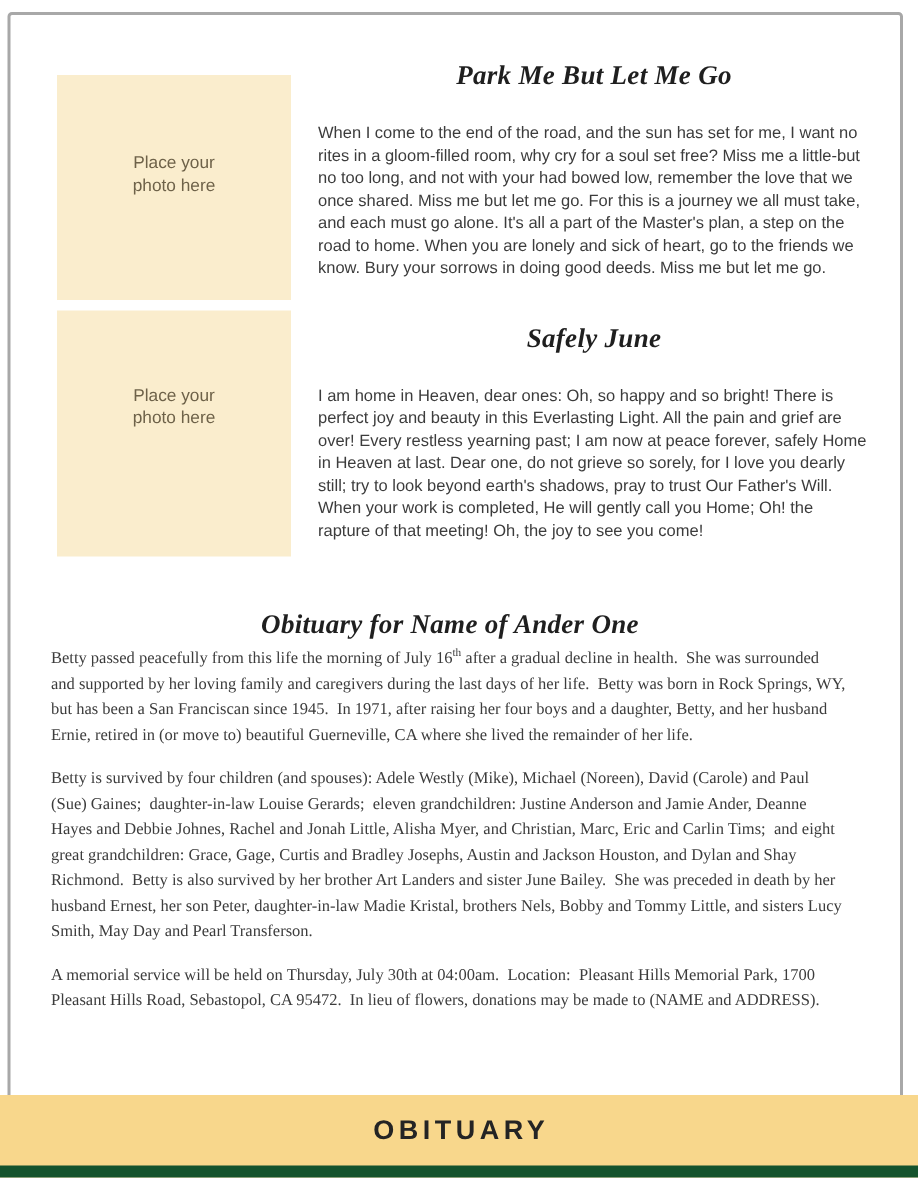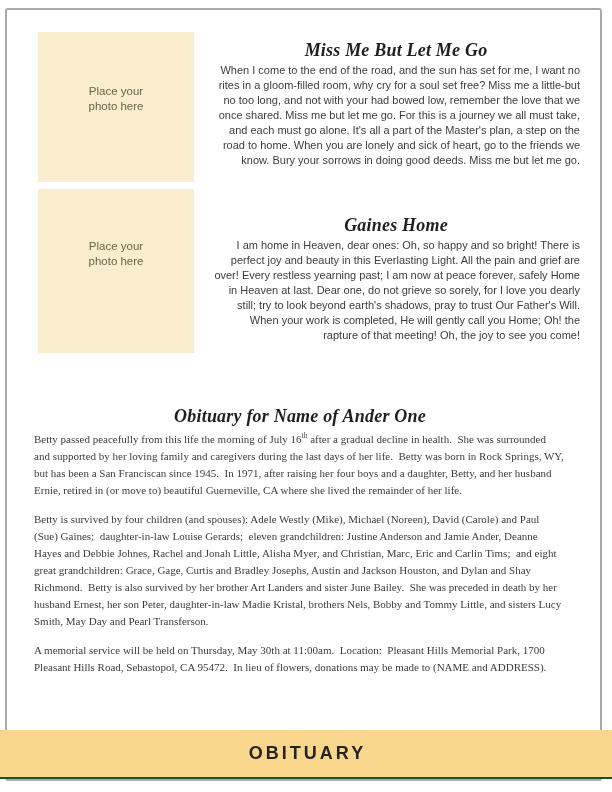--- a/index.html
+++ b/index.html
@@ -8,86 +8,86 @@
     font-family:"Liberation Sans", sans-serif; overflow:hidden;
   }
   .page-border {
     position:absolute; left:5px; top:8px; width:593px; height:769px;
     border:2px solid #a8a8a8; border-radius:3px;
   }
   .photo-box {
     position:absolute; left:38px; width:156px; background:#faedcd;
     display:flex; align-items:center; justify-content:center;
     box-sizing:border-box; text-align:center;
-    color:#6e6249; font-size:11.5px; line-height:15px; white-space:pre-line;
+    color:#6e6249; font-size:11.5px; line-height:15px; white-space:pre-line;margin-top:18px;
   }
   #photo-box-1 { top:32px;  height:150px; padding-bottom:16px; }
   #photo-box-2 { top:189px; height:164px; padding-bottom:34px; }
   .poem { position:absolute; left:212px; width:368px; }
   #poem-1 { top:40px; }
   #poem-2 { top:215px; }
   .serif-title {
     margin:0; text-align:center; font-family:"Liberation Serif", serif;
     font-style:italic; font-weight:bold; font-size:18px; color:#1f1f1f;
     letter-spacing:0.2px;
   }
   .poem p {
-    margin:2px 0 0; font-size:11px; line-height:15px; color:#3c3c3c;text-align:right;
+    margin:21px 0 0; font-size:11px; line-height:15px; color:#3c3c3c;
   }
   #obit-title {
     position:absolute; left:34px; top:406px; width:532px;
   }
   #obit-body {
     position:absolute; left:34px; top:431px; width:530px;
     font-size:11px; line-height:17px; color:#3c3c3c;font-family:Liberation Serif, serif;
   }
   #obit-body p { margin:0 0 12px 0; white-space:pre-wrap; }
   #obit-body sup { font-size:7.5px; line-height:0; }
   .footer-band {
     position:absolute; left:0; top:730px; width:612px; height:47px;
-    background:#f8d78c; border-bottom:2px solid #14532d;
+    background:#f8d78c; border-bottom:8px solid #14532d;
     display:flex; align-items:center; justify-content:center;
   }
   .footer-band span {
     font-size:18px; font-weight:bold; letter-spacing:3px; text-indent:3px;
     color:#242424;
   }
 </style>
 </head>
 <body>
 
 <div id="canvas">
 
   <div class="page-border"></div>
 
   <div class="photo-box" id="photo-box-1">
     <span>Place your
 photo here</span>
   </div>
 
   <div class="poem" id="poem-1">
-    <h2 class="serif-title">Miss Me But Let Me Go</h2>
+    <h2 class="serif-title">Park Me But Let Me Go</h2>
     <p>When I come to the end of the road, and the sun has set for me, I want no rites in a gloom-filled room, why cry for a soul set free? Miss me a little-but no too long, and not with your had bowed low, remember the love that we once shared. Miss me but let me go. For this is a journey we all must take, and each must go alone. It's all a part of the Master's plan, a step on the road to home. When you are lonely and sick of heart, go to the friends we know. Bury your sorrows in doing good deeds. Miss me but let me go.</p>
   </div>
 
   <div class="photo-box" id="photo-box-2">
     <span>Place your
 photo here</span>
   </div>
 
   <div class="poem" id="poem-2">
-    <h2 class="serif-title">Gaines Home</h2>
+    <h2 class="serif-title">Safely June</h2>
     <p>I am home in Heaven, dear ones: Oh, so happy and so bright! There is perfect joy and beauty in this Everlasting Light. All the pain and grief are over! Every restless yearning past; I am now at peace forever, safely Home in Heaven at last. Dear one, do not grieve so sorely, for I love you dearly still; try to look beyond earth's shadows, pray to trust Our Father's Will. When your work is completed, He will gently call you Home; Oh! the rapture of that meeting! Oh, the joy to see you come!</p>
   </div>
 
   <h2 class="serif-title" id="obit-title">Obituary for Name of Ander One</h2>
 
   <div id="obit-body">
     <p><span>Betty passed peacefully from this life the morning of July 16</span><sup>th</sup><span> after a gradual decline in health.  She was surrounded and supported by her loving family and caregivers during the last days of her life.  Betty was born in Rock Springs, WY, but has been a San Franciscan since 1945.  In 1971, after raising her four boys and a daughter, Betty, and her husband Ernie, retired in (or move to) beautiful Guerneville, CA where she lived the remainder of her life.</span></p>
     <p>Betty is survived by four children (and spouses): Adele Westly (Mike), Michael (Noreen), David (Carole) and Paul (Sue) Gaines;  daughter-in-law Louise Gerards;  eleven grandchildren: Justine Anderson and Jamie Ander, Deanne Hayes and Debbie Johnes, Rachel and Jonah Little, Alisha Myer, and Christian, Marc, Eric and Carlin Tims;  and eight great grandchildren: Grace, Gage, Curtis and Bradley Josephs, Austin and Jackson Houston, and Dylan and Shay Richmond.  Betty is also survived by her brother Art Landers and sister June Bailey.  She was preceded in death by her husband Ernest, her son Peter, daughter-in-law Madie Kristal, brothers Nels, Bobby and Tommy Little, and sisters Lucy Smith, May Day and Pearl Transferson.</p>
-    <p>A memorial service will be held on Thursday, May 30th at 11:00am.  Location:  Pleasant Hills Memorial Park, 1700 Pleasant Hills Road, Sebastopol, CA 95472.  In lieu of flowers, donations may be made to (NAME and ADDRESS).</p>
+    <p>A memorial service will be held on Thursday, July 30th at 04:00am.  Location:  Pleasant Hills Memorial Park, 1700 Pleasant Hills Road, Sebastopol, CA 95472.  In lieu of flowers, donations may be made to (NAME and ADDRESS).</p>
   </div>
 
   <div class="footer-band">
     <span>OBITUARY</span>
   </div>
 
 </div>
 
 </body></html>

